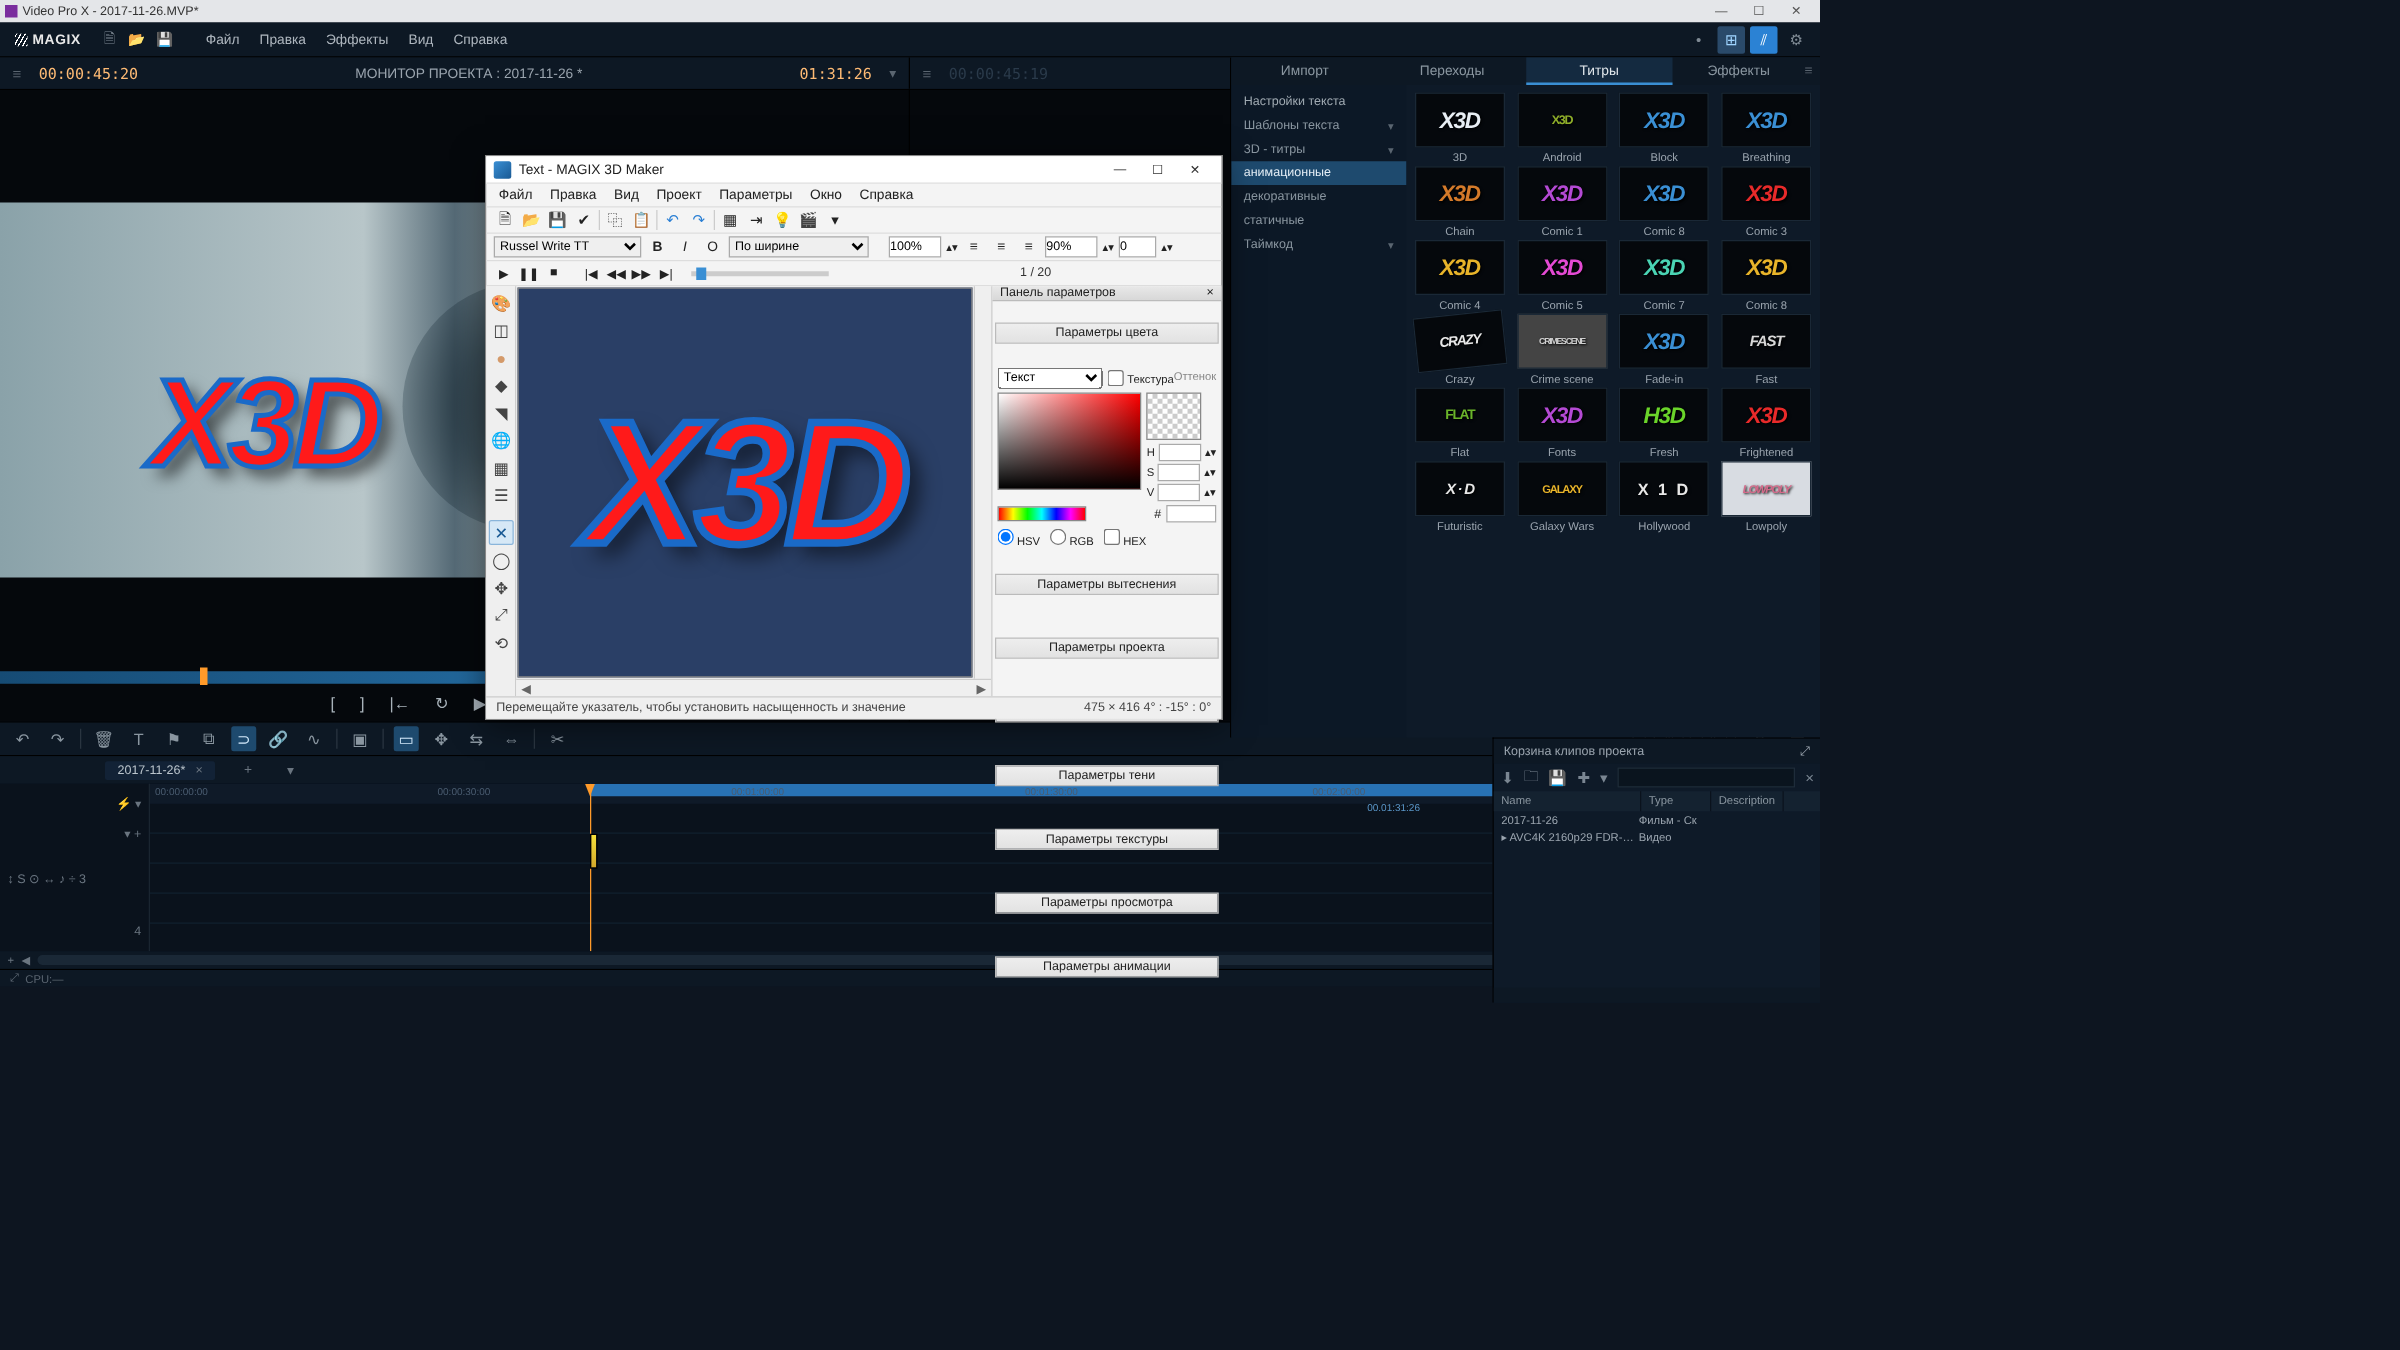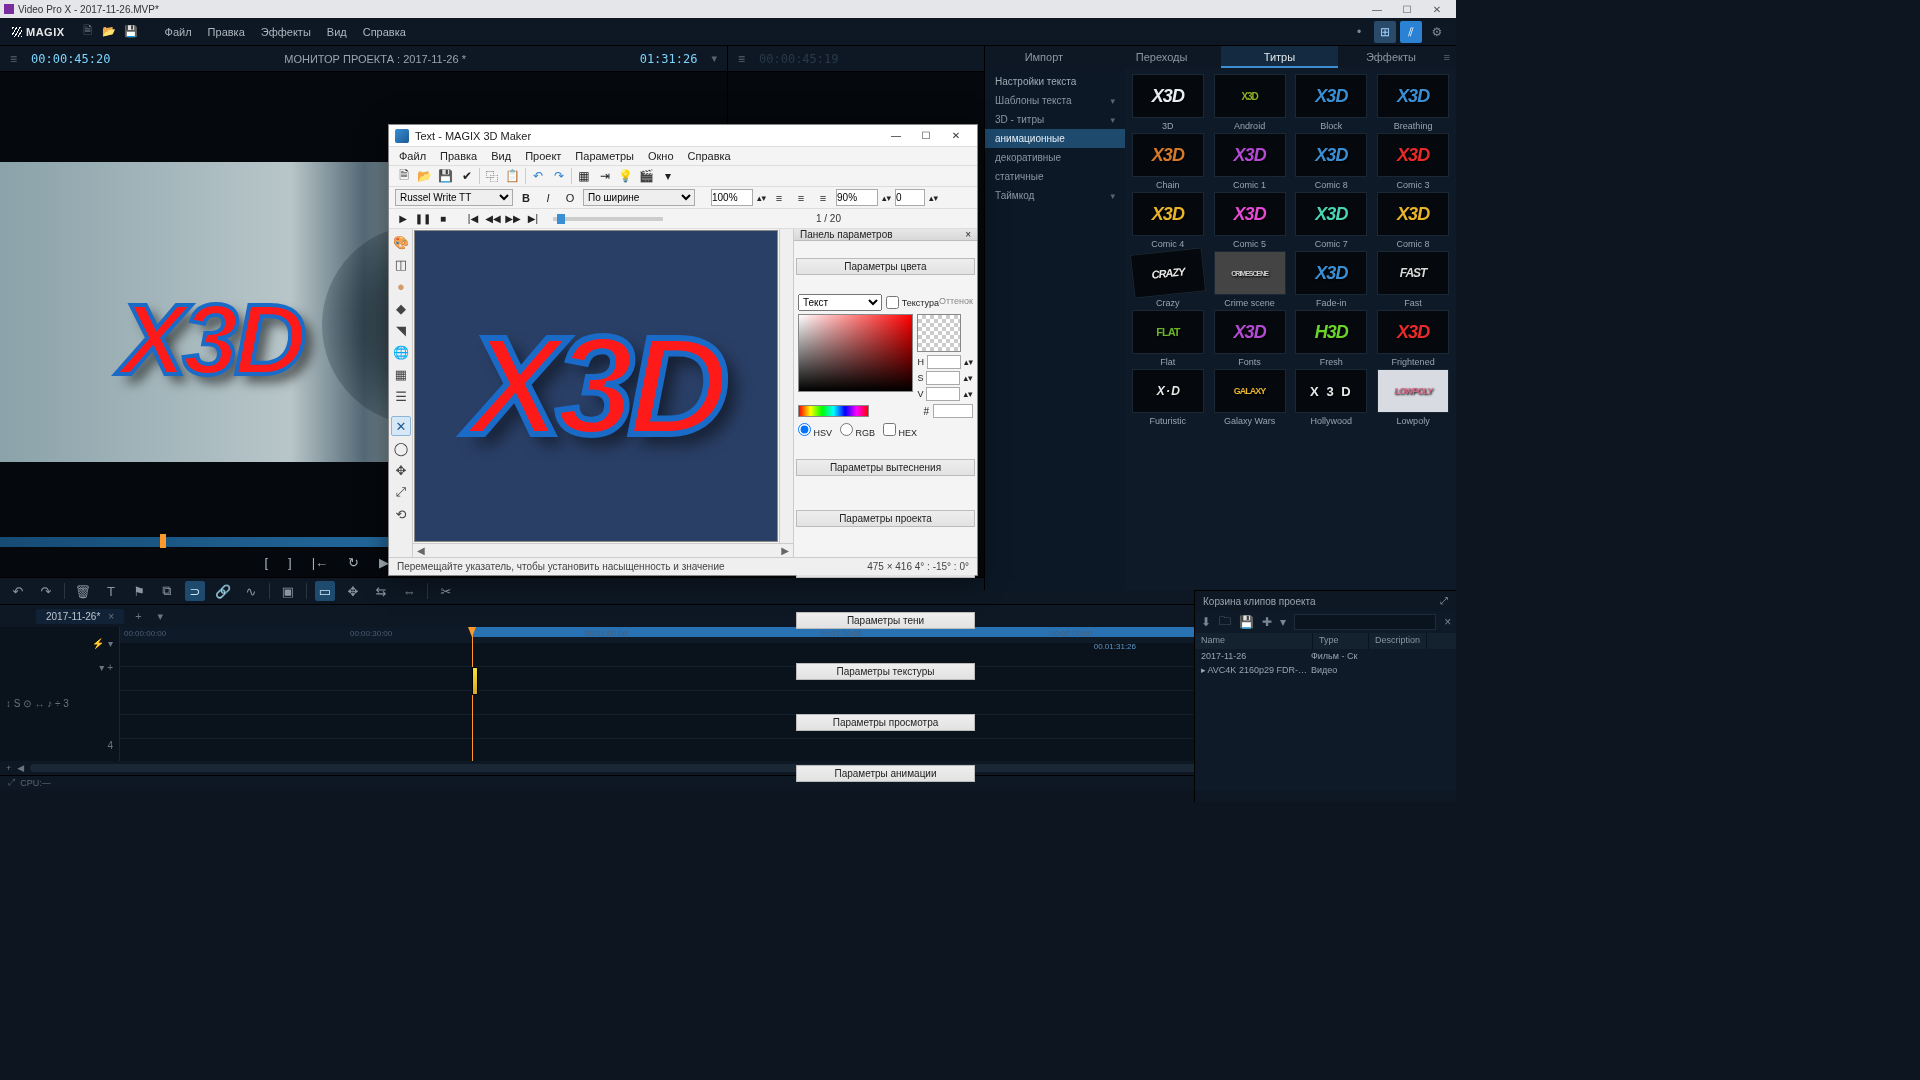--- a/index.html
+++ b/index.html
@@ -19,21 +19,21 @@
 .menubar .menu-item { padding:0 8px; color:#aeb6be; font-size:11px; line-height:28px; }
 .menubar .right-icos { margin-left:auto; display:flex; gap:4px; padding-right:8px; }
 .right-icos .btn { width:22px; height:22px; background:#2a4a6a; border-radius:2px; display:flex; align-items:center; justify-content:center; color:#9fd4ff; font-size:12px; }
 .right-icos .accent { background:#2b82d4; color:#fff; }
 .right-icos .plain { background:transparent; color:#7f8a94; }
 
 
 .monitors { height:26px; display:flex; border-bottom:1px solid #000; }
 .mon { flex:1; background:#0d1824; display:flex; align-items:center; padding:0 10px; gap:14px; border-right:1px solid #000; position:relative; }
 .mon .hb { color:#5a6570; font-size:12px; }
-.mon .tc { font-family:Consolas,monospace; color:#7dd3fc; font-size:12px; }
+.mon .tc { font-family:Consolas,monospace; color:#fdba74; font-size:12px; }
 .mon .tc.dark { color:#2a3a4a; }
 .mon .ttl { flex:1; text-align:center; color:#9aa4ae; font-size:11px; }
 .mon .chev { color:#5a6570; }
 
 
 .previews { height:505px; display:flex; background:#05080c; }
 .pv { flex:1; border-right:1px solid #000; position:relative; overflow:hidden; background:#05080c; }
 .pv .frame { position:absolute; left:0; right:0; top:90px; height:300px; background:linear-gradient(90deg,#8aa2a9 0%,#b8c6c9 40%,#556a76 50%,#a6b4b6 60%,#7a8c92 100%); }
 .pv .vortex { position:absolute; left:58%; top:50%; width:200px; height:200px; border-radius:50%; background:radial-gradient(circle,#354a56 10%,#5a727d 40%,#aebac0 70%); transform:translate(-50%,-50%); mix-blend-mode:multiply; opacity:.7;}
 .pv .x3d { position:absolute; left:120px; top:210px; font-size:100px; font-weight:900; font-style:italic; color:#ff1a1a; -webkit-text-stroke:4px #1a6ac8; text-shadow:8px 8px 12px rgba(0,0,0,.6); letter-spacing:-4px; font-family:Arial Black,sans-serif; }
@@ -47,21 +47,21 @@
 
 .toolrow { height:28px; background:#0d1824; display:flex; align-items:center; padding:0 8px; gap:8px; border-top:1px solid #000; border-bottom:1px solid #000; }
 .toolrow .tb { width:20px; height:20px; display:flex; align-items:center; justify-content:center; color:#8a96a0; font-size:13px; }
 .toolrow .tb.on { background:#1e4a6e; border-radius:2px; color:#cfe6f8; }
 .toolrow .divider { width:1px; height:16px; background:#2a3540; }
 .toolrow .rspace { flex:1; }
 .toolrow .lvl { font-size:8px; color:#6a7580; font-family:Consolas,monospace; }
 
 
 .timeline { height:170px; background:#0a121c; display:flex; flex-direction:column; }
-.tl-tabs { height:22px; background:#0d1824; display:flex; align-items:center; padding-left:36px; gap:6px; }
+.tl-tabs { height:22px; background:#0d1824; display:flex; align-items:center; padding-left:84px; gap:18px; }
 .tl-tab { background:#122236; padding:2px 10px; font-size:10px; color:#bac4cc; border-radius:2px; display:flex; align-items:center; gap:8px;}
 .tl-tab .x { color:#6a7580; }
 .tl-add { color:#6a7580; padding:0 5px; }
 .tl-body { flex:1; display:flex; }
 .tl-left { width:120px; background:#0a121c; border-right:1px solid #1a2530; padding:4px 6px; font-size:10px; color:#6a7580; }
 .tl-left .ln { height:24px; display:flex; align-items:center; justify-content:flex-end; gap:4px; }
 .tl-tracks { flex:1; position:relative; background:#0a121c; overflow:hidden; }
 .tl-ruler { height:16px; background:#0f1a28; position:relative; font-size:8px; color:#4a5c70; font-family:Consolas,monospace; }
 .tl-ruler .sel { position:absolute; left:352px; right:130px; top:0; height:10px; background:#2872b4; }
 .tl-ruler .dur { position:absolute; right:320px; top:0; font-size:8px; color:#5a96c8;margin-top:15px; }
@@ -426,21 +426,21 @@
         </div>
         <div class="rp-cell">
           <div class="rp-thumb" style="color: rgb(232, 232, 232);;font-size:12px;color:#e8e8e8">X · D</div>
           <div class="rp-lbl">Futuristic</div>
         </div>
         <div class="rp-cell">
           <div class="rp-thumb" style="color: rgb(232, 180, 42);;font-size:9px;font-style:normal;color:#e8b42a">GALAXY</div>
           <div class="rp-lbl">Galaxy Wars</div>
         </div>
         <div class="rp-cell">
-          <div class="rp-thumb" style="color: rgb(232, 232, 232);;font-size:13px;font-style:normal;letter-spacing:2px;color:#e8e8e8">X 3 D</div>
+          <div class="rp-thumb" style="color: rgb(232, 232, 232);;font-size:13px;font-style:normal;letter-spacing:2px;color:#e8e8e8">X 1 D</div>
           <div class="rp-lbl">Hollywood</div>
         </div>
         <div class="rp-cell">
           <div class="rp-thumb" style="color: rgb(212, 106, 138);;font-size:9px;background:#d8dce2;color:#c4506a;padding:8px 2px;color:#d46a8a">LOWPOLY</div>
           <div class="rp-lbl">Lowpoly</div>
         </div>
       </div>
   </div>
 </div>
 

